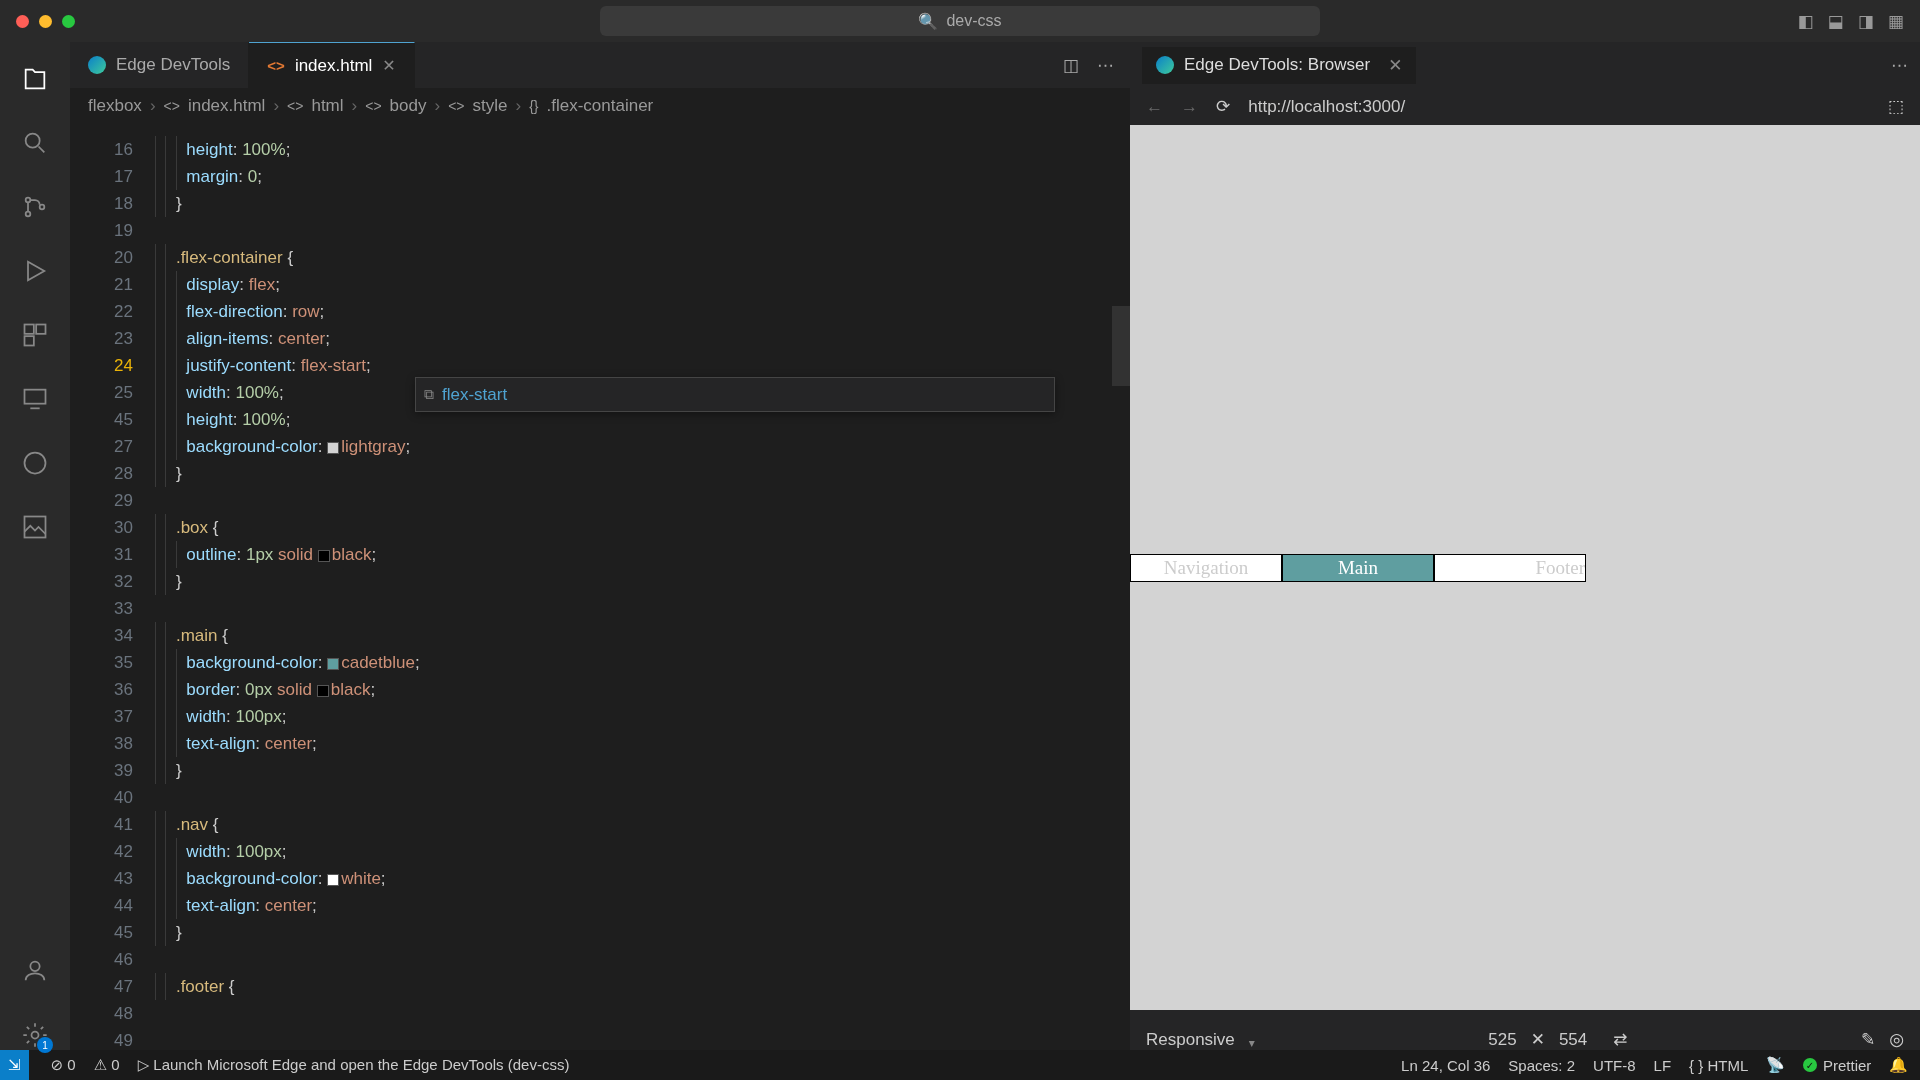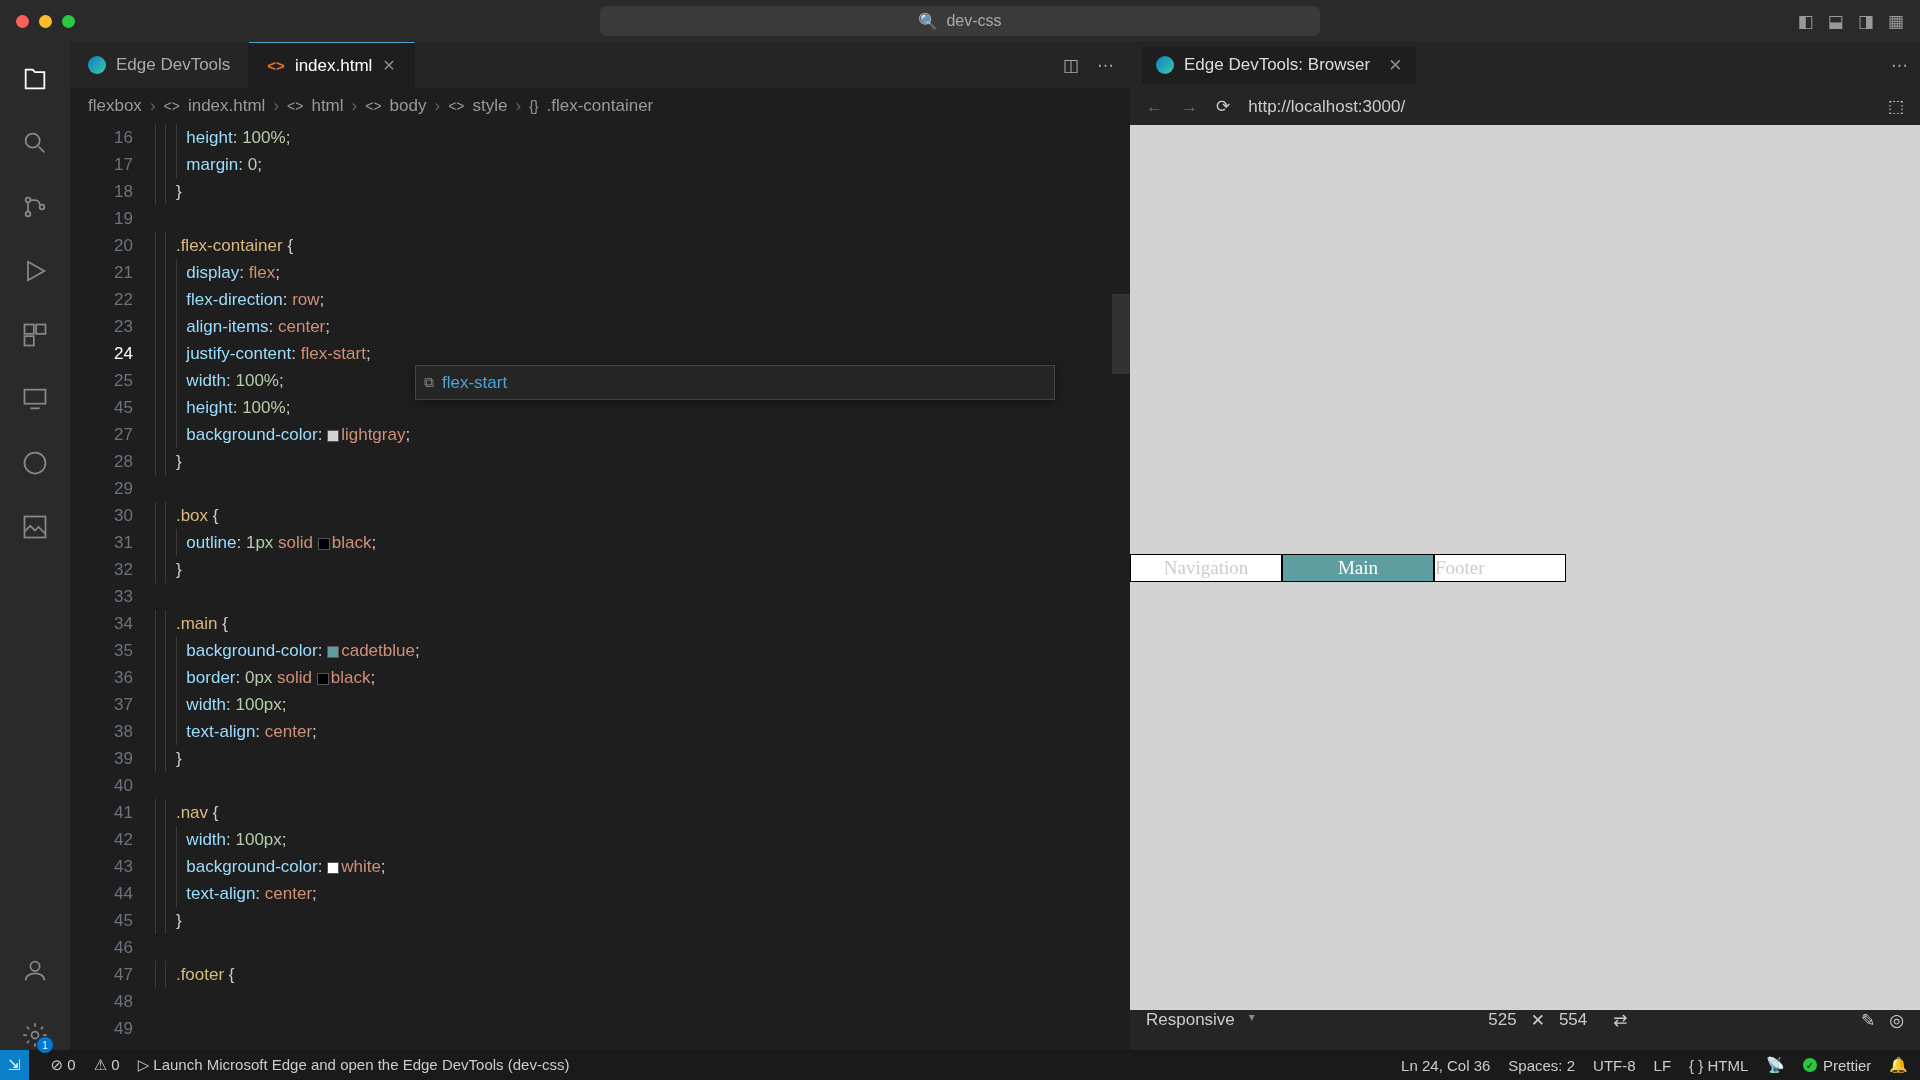--- a/index.html
+++ b/index.html
@@ -32,24 +32,24 @@
 .tab.active { background:#1e1e1e; color:#fff; border-top:1px solid #4fa3d1; }
 .tab .edge-ico { width:18px; height:18px; border-radius:50%; background:linear-gradient(135deg,#0b7fc9,#3ecb9c); }
 .tab .html-ico { color:#e37933; font-weight:bold; font-size:15px; }
 .tab .close { color:#888; font-size:16px; }
 .tabactions { margin-left:auto; display:flex; align-items:center; gap:18px; padding-right:16px; color:#aaa; }
 
 .breadcrumbs { display:flex; align-items:center; gap:8px; padding:8px 18px; background:#1e1e1e; color:#999; font-size:17px; }
 .breadcrumbs .sep { color:#666; }
 .breadcrumbs .bc-ico { font-size:14px; }
 
-.codewrap { flex:1; display:flex; overflow:hidden; font-family:"SF Mono",Menlo,Consolas,monospace; font-size:17px; line-height:27px; position:relative; }
+.codewrap { flex:1; display:flex; overflow:hidden; font-family:"SF Mono",Menlo,Consolas,monospace; font-size:17px; line-height:27px; position:relative;margin-top:12px; }
 .gutter { width:85px; text-align:right; color:#6a737d; padding-right:22px; user-select:none; }
 .gutter .ln { height:27px; }
-.gutter .ln.cur { color:#ffffff; }
+.gutter .ln.cur { color:#eab308; }
 .code { flex:1; position:relative; }
 .line { height:27px; white-space:pre; }
 .guide { border-left:1px solid #3a3a3a; display:inline-block; height:27px; vertical-align:top; }
 .tk-sel { color:#d7ba7d; }
 .tk-prop { color:#9cdcfe; }
 .tk-num { color:#b5cea8; }
 .tk-val { color:#ce9178; }
 .tk-p { color:#ccc; }
 .swatch { display:inline-block; width:12px; height:12px; border:1px solid #555; vertical-align:middle; margin-right:2px; }
 .sw-lightgray{background:lightgray}.sw-black{background:black}.sw-cadetblue{background:cadetblue}.sw-white{background:white}
@@ -66,22 +66,22 @@
 .btab .close { color:#888; margin-left:8px; }
 .btabbar .dots { margin-left:auto; color:#aaa; }
 .addrbar { display:flex; align-items:center; gap:18px; padding:8px 16px; color:#ccc; font-size:17px; }
 .addrbar .url { flex:1; }
 .addrbar .inspect { font-size:17px; }
 .viewport { flex:1; background:#d3d3d3; position:relative; display:flex; align-items:center; justify-content:flex-start; }
 .flexdemo { display:flex; }
 .flexdemo .box { border:1px solid black; font-family:Georgia,serif; font-size:19px; padding:2px 0; }
 .vbox.nav { width:152px; background:#fff; text-align:center; }
 .vbox.main { width:152px; background:cadetblue; color:#fff; text-align:center; }
-.vbox.foot { width:132px; background:#fff; text-align:left; }
-.devbar { height:40px; background:#252526; display:flex; align-items:flex-start; padding:0 16px; color:#ccc; gap:14px; font-size:17px; }
+.vbox.foot { width:152px; background:#fff; text-align:right; }
+.devbar { height:40px; background:#252526; display:flex; align-items:flex-end; padding:0 16px; color:#ccc; gap:14px; font-size:17px; }
 .devbar .chev { font-size:12px; color:#888; }
 .devbar .sp { flex:1; }
 
 
 .status { height:30px; background:#1a1a1a; display:flex; align-items:center; padding:0 12px; color:#ccc; font-size:15px; gap:18px; }
 .status .remote { background:#0b7fc9; color:#fff; padding:2px 8px; margin-left:-12px; margin-right:4px; height:100%; display:flex; align-items:center; }
 .status .sp { flex:1; }
 .status .pretty { display:flex; align-items:center; gap:6px; }
 .status .pretty .chk { width:14px; height:14px; border-radius:50%; background:#28c840; display:inline-flex; align-items:center; justify-content:center; font-size:10px; color:#111; }
 </style>

